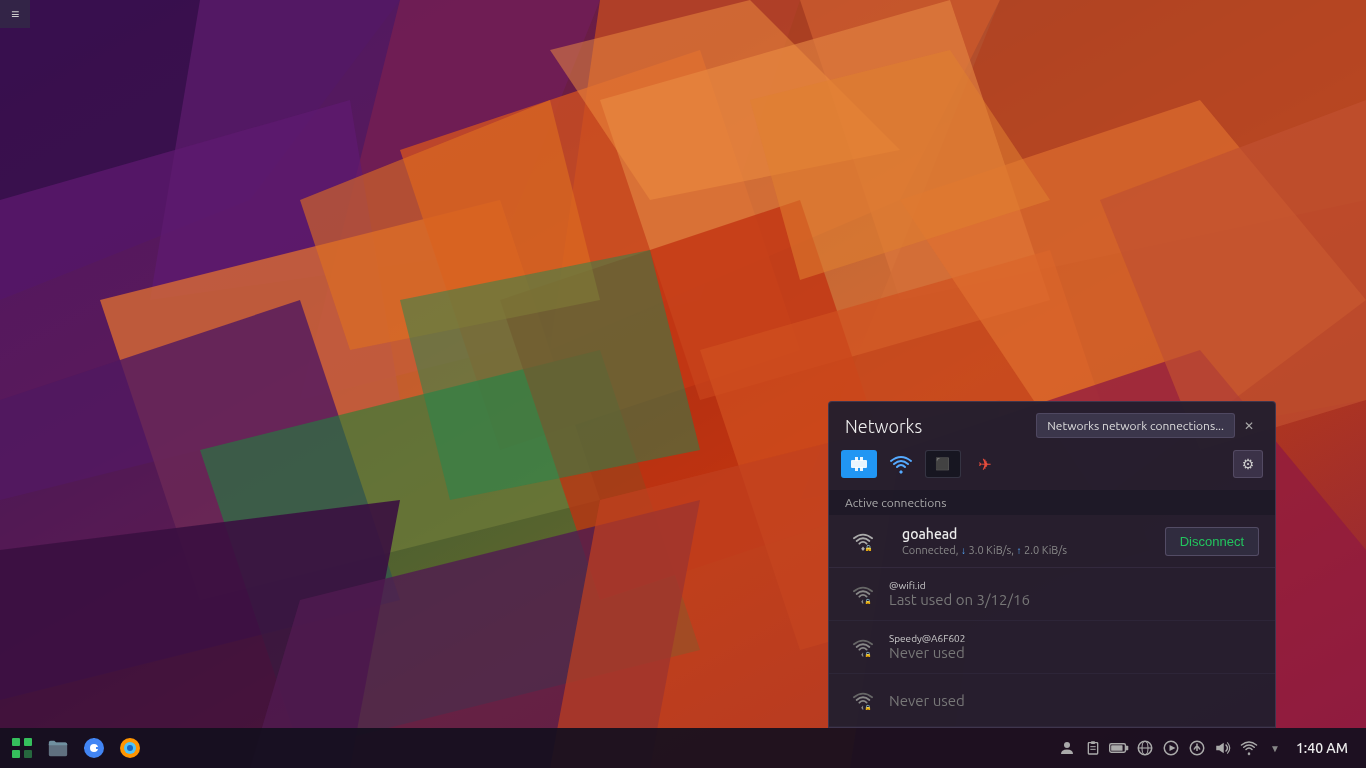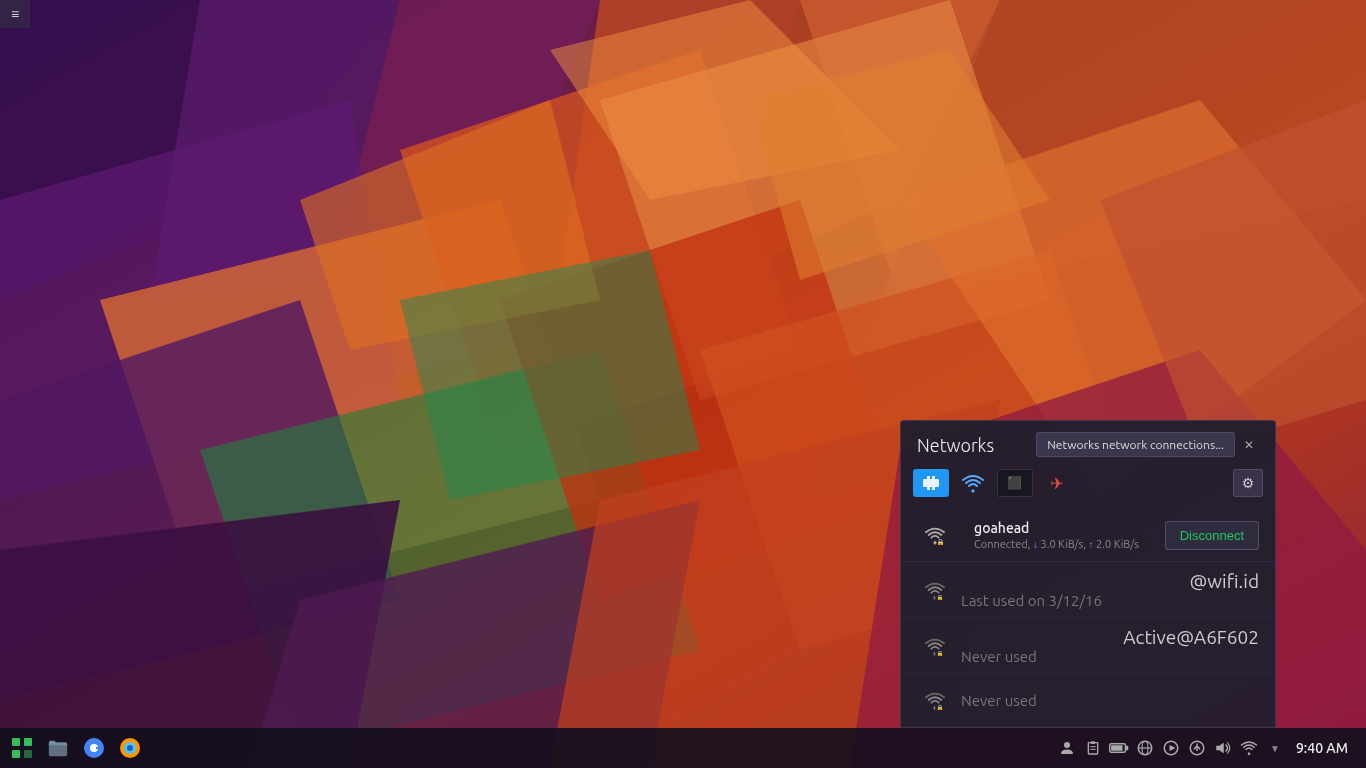--- a/index.html
+++ b/index.html
@@ -94,21 +94,21 @@
       font-weight: 500;
       margin-left: 6px;
       white-space: nowrap;
     }
 
     
     #networks-panel {
       position: absolute;
       right: 90px;
       bottom: 40px;
-      width: 376px;
+      width: 448px;
       background: rgba(35, 30, 45, 0.97);
       border: 1px solid rgba(80, 70, 100, 0.6);
       border-radius: 4px 4px 0 0;
       z-index: 200;
       color: #ddd;
     }
 
     #panel-header {
       display: flex;
       align-items: center;
@@ -271,23 +271,22 @@
       border-bottom: 1px solid rgba(60,55,80,0.3);
       cursor: pointer;
     }
 
     .avail-connection-info {
       flex: 1;
       margin-left: 8px;
     }
 
     .avail-name {
-      font-size: 19px;
+      font-size: 10px;
       color: #ccc;
-      text-align: right;
     }
 
     .avail-detail {
       font-size: 15px;
       color: #777;
     }
 
     
     #menu-btn {
       position: absolute;
@@ -392,20 +391,23 @@
 
     <div id="configure-btn">
       <span>⚙</span>
     </div>
 
     <div id="configure-tooltip">
       <span>Networks network connections...</span>
     </div>
   </div>
 
+  <div id="active-connections-header">
+    <span>Active connections</span>
+  </div>
 
   <div id="active-connection-item">
     <div class="wifi-icon-container">
       <svg class="wifi-svg" viewBox="0 0 24 22">
         <path d="M12,17 L14,19.5 L12,22 L10,19.5 Z" fill="#aaa"></path>
         <path d="M8,14 Q12,10 16,14" stroke="#aaa" stroke-width="2" fill="none" stroke-linecap="round"></path>
         <path d="M5,11 Q12,5 19,11" stroke="#aaa" stroke-width="2" fill="none" stroke-linecap="round"></path>
         <path d="M2,8 Q12,0 22,8" stroke="#aaa" stroke-width="2" fill="none" stroke-linecap="round"></path>
         <text x="14" y="22" font-size="8" fill="#888">🔒</text>
       </svg>
@@ -446,21 +448,21 @@
       <svg class="wifi-svg" viewBox="0 0 24 22">
         <path d="M12,17 L14,19.5 L12,22 L10,19.5 Z" fill="#888"></path>
         <path d="M8,14 Q12,10 16,14" stroke="#888" stroke-width="2" fill="none" stroke-linecap="round"></path>
         <path d="M5,11 Q12,5 19,11" stroke="#888" stroke-width="2" fill="none" stroke-linecap="round"></path>
         <path d="M2,8 Q12,0 22,8" stroke="#666" stroke-width="2" fill="none" stroke-linecap="round"></path>
         <circle cx="16" cy="19" r="4" fill="rgba(35,30,45,0.97)"></circle>
         <text x="13" y="22" font-size="7" fill="#777">🔒</text>
       </svg>
     </div>
     <div class="avail-connection-info">
-      <div class="avail-name">Active@A6F602</div>
+      <div class="avail-name">Speedy@A6F602</div>
       <div class="avail-detail">Never used</div>
     </div>
   </div>
 
   <div class="available-item">
     <div class="wifi-icon-container">
       <svg class="wifi-svg" viewBox="0 0 24 22">
         <path d="M12,17 L14,19.5 L12,22 L10,19.5 Z" fill="#888"></path>
         <path d="M8,14 Q12,10 16,14" stroke="#888" stroke-width="2" fill="none" stroke-linecap="round"></path>
         <path d="M5,11 Q12,5 19,11" stroke="#888" stroke-width="2" fill="none" stroke-linecap="round"></path>
@@ -565,16 +567,16 @@
       <svg width="18" height="16" viewBox="0 0 24 20">
         <path d="M12,15 L14,18 L12,20 L10,18 Z" fill="#aaa"></path>
         <path d="M8,12 Q12,8 16,12" stroke="#aaa" stroke-width="2" fill="none" stroke-linecap="round"></path>
         <path d="M5,9 Q12,3 19,9" stroke="#aaa" stroke-width="2" fill="none" stroke-linecap="round"></path>
         <path d="M2,6 Q12,-2 22,6" stroke="#aaa" stroke-width="2" fill="none" stroke-linecap="round"></path>
       </svg>
     </div>
     <div class="sys-tray-icon">
       <span style="font-size:10px; color:#888;">▼</span>
     </div>
-    <div id="clock">9:40 AM</div>
+    <div id="clock">1:40 AM</div>
     <div style="width:6px;"></div>
   </div>
 </div>
 
 </body></html>

